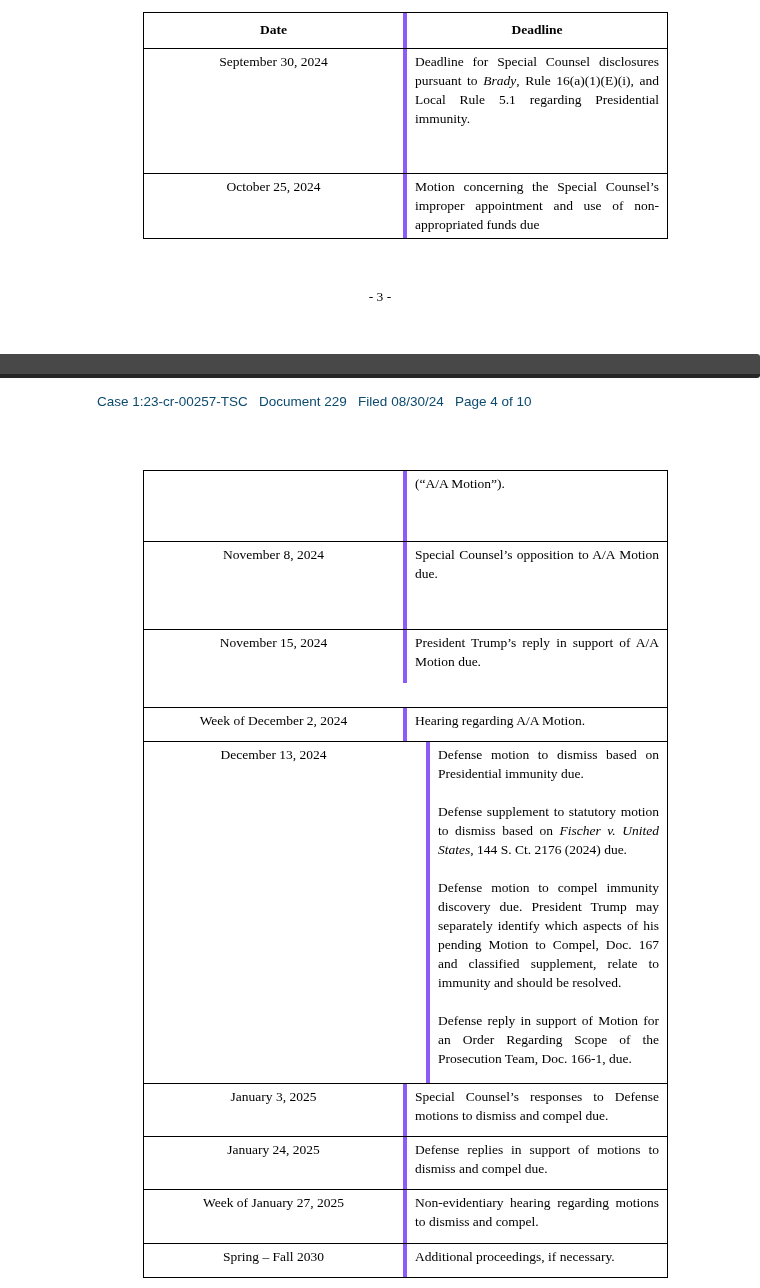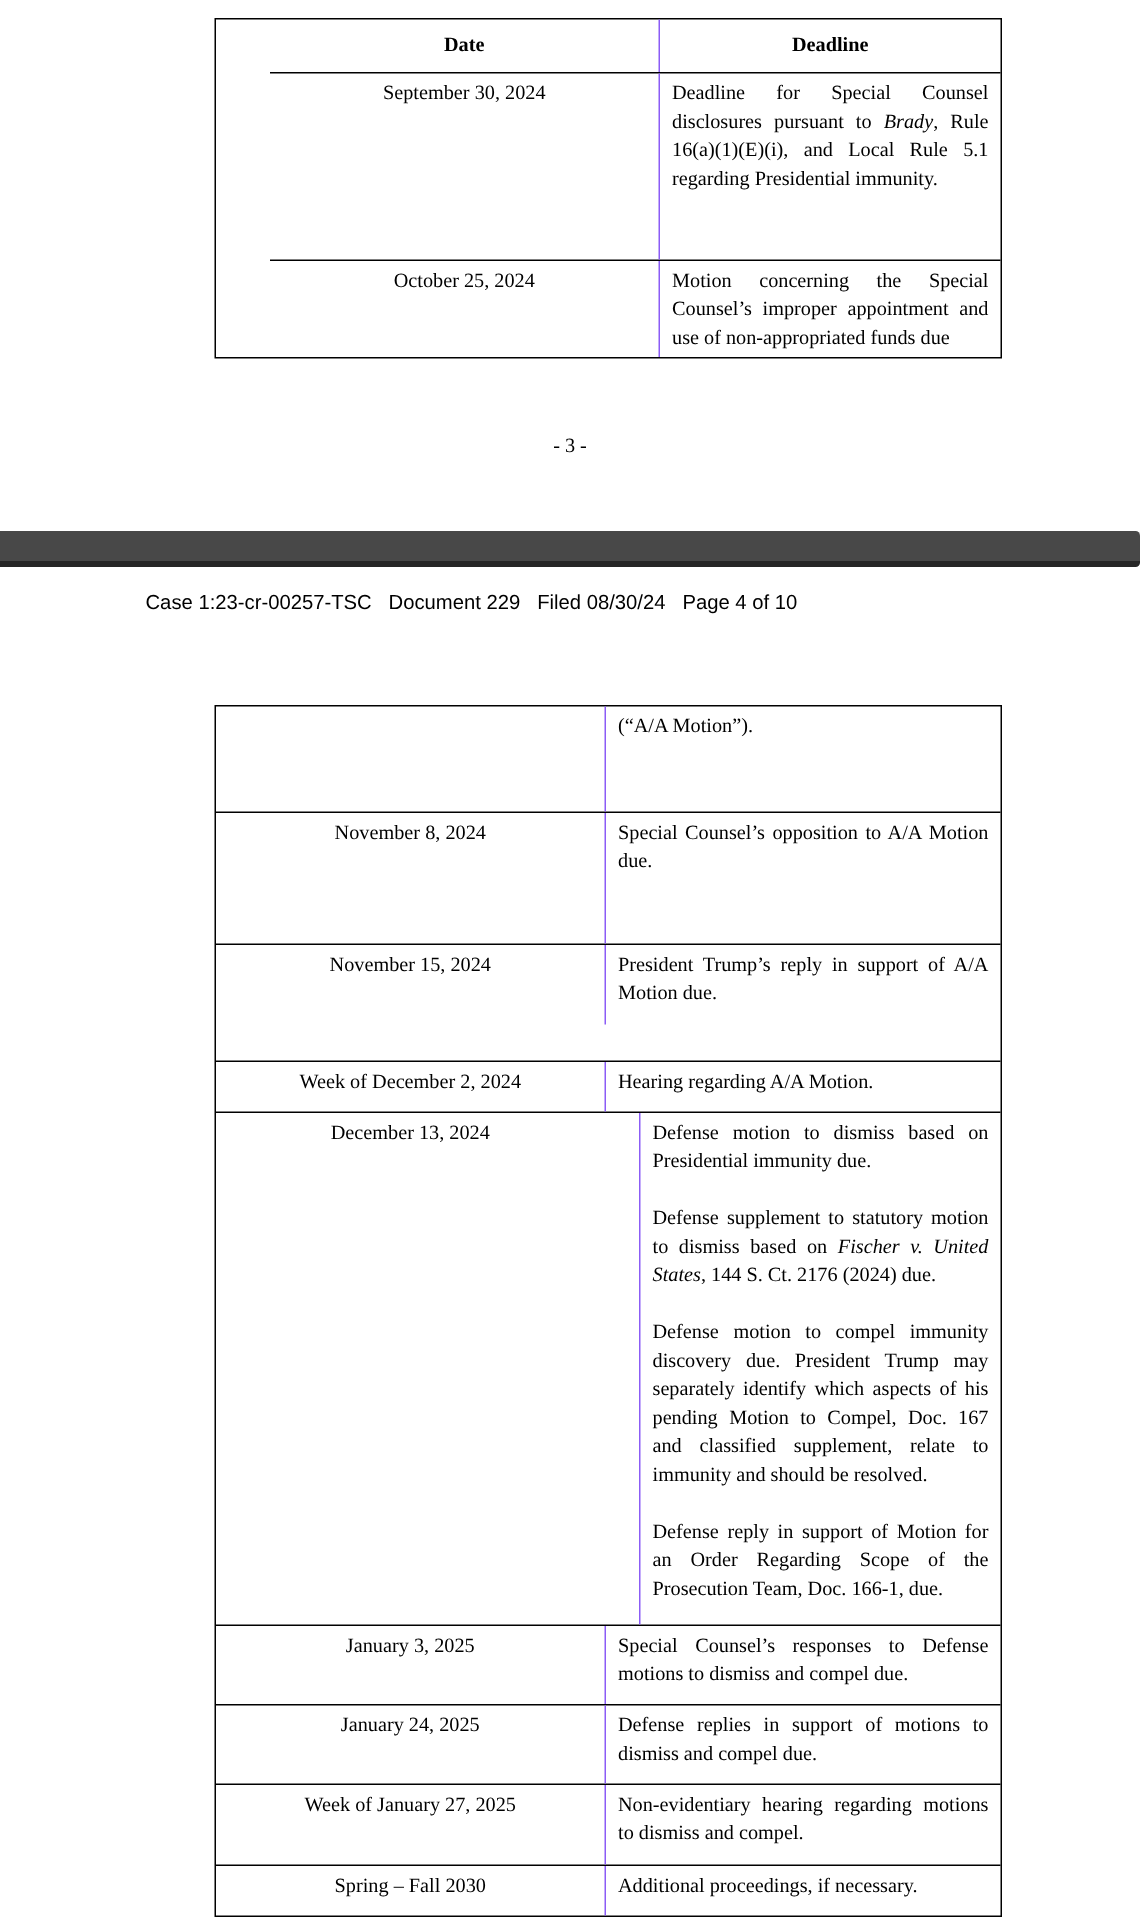--- a/index.html
+++ b/index.html
@@ -26,34 +26,34 @@
     background: #484848;
     border-bottom: 4px solid #262626;
     border-radius: 0 3px 3px 0;
   }
 
   .sched-table {
     width: 525px;
     border: 1px solid #000;
     background: #fff;
   }
-  .page3 .sched-table { margin: 12px 12px 0 143px; padding-left: 36px; }
+  .page3 .sched-table { margin: 12px 12px 0 143px; }
   .page4 .sched-table { position: absolute; top: 92px; left: 143px; }
 
   .trow { display: flex; align-items: stretch; }
   .trow + .trow { border-top: 1px solid #000; }
 
   .tcell { padding: 3px 8px 4px 8px; }
   .date-cell {
     flex: 0 0 259px;
     text-align: center;
   }
   .deadline-cell {
     flex: 1 1 auto;
-    border-left: 1px solid #8b5cf6;
+    border-left: 4px solid #8b5cf6;
     text-align: justify;
   }
   .th { font-weight: bold; text-align: center; padding-top: 7px; }
 
   .deadline-cell p { margin: 0 0 19px 0; }
   .deadline-cell p:last-child { margin-bottom: 0; }
   .italic { font-style: italic; }
 
   
   #t3 .trow:nth-child(1) { min-height: 35px; }
@@ -106,21 +106,21 @@
           <p><span>Motion concerning the Special Counsel’s improper appointment and use of non-appropriated funds due</span></p>
         </div>
       </div>
     </div>
   <div class="page-number">- 3 -</div>
 </div>
 
 <div class="page-separator"></div>
 
 <div class="pdf-page page4">
-  <div class="case-stamp" style="color: #000000;">Case 1:23-cr-00257-TSC   Document 229   Filed 08/30/24   Page 4 of 10</div>
+  <div class="case-stamp" style="color: #0c4a6e;">Case 1:23-cr-00257-TSC   Document 229   Filed 08/30/24   Page 4 of 10</div>
   <div class="sched-table" id="t4">
       <div class="trow">
         <div class="tcell date-cell"></div>
         <div class="tcell deadline-cell">
           <p><span>(“A/A Motion”).</span></p>
         </div>
       </div>
       <div class="trow">
         <div class="tcell date-cell">November 8, 2024</div>
         <div class="tcell deadline-cell">

